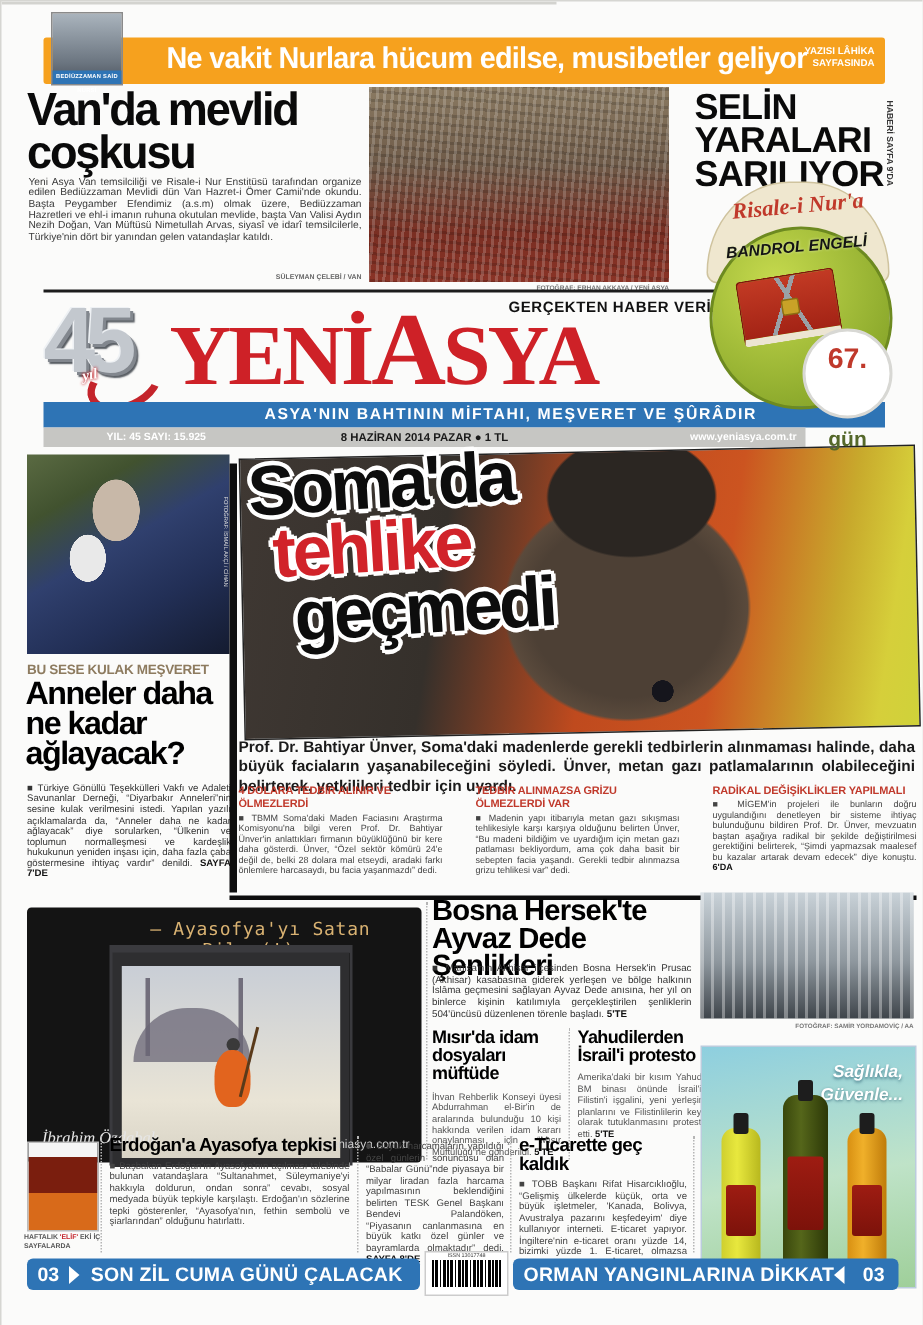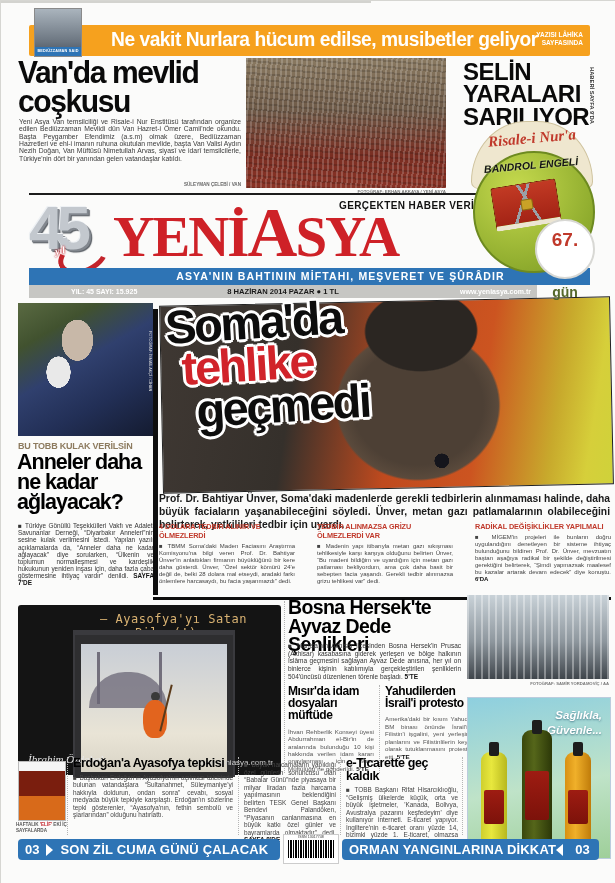--- a/index.html
+++ b/index.html
@@ -261,21 +261,21 @@
   <div class="abs motto-bar">ASYA'NIN BAHTININ MİFTAHI, MEŞVERET VE ŞÛRÂDIR</div>
   <div class="abs issue-bar">
     <span class="issue-left">YIL: 45 SAYI: 15.925</span>
     <span class="issue-center">8 HAZİRAN 2014 PAZAR ● 1 TL</span>
     <span class="issue-right">www.yeniasya.com.tr</span>
   </div>
 
   <div class="abs m-photo">
     <div class="m-photo-credit">FOTOĞRAF: İSMAİL AKÇİ / CİHAN</div>
   </div>
-  <div class="abs m-kicker">BU TOBB KULAK VERİLSİN</div>
+  <div class="abs m-kicker">BU SESE KULAK MEŞVERET</div>
   <div class="abs m-headline">Anneler daha ne kadar ağlayacak?</div>
   <div class="abs m-body jt">
     <span>■ Türkiye Gönüllü Teşekkülleri Vakfı ve Adaleti Savunanlar Derneği, “Diyarbakır Anneleri”nin sesine kulak verilmesini istedi. Yapılan yazılı açıklamalarda da, “Anneler daha ne kadar ağlayacak” diye sorularken, “Ülkenin ve toplumun normalleşmesi ve kardeşlik hukukunun yeniden inşası için, daha fazla çaba göstermesine ihtiyaç vardır” denildi.</span>
     <span class="ref">SAYFA 7'DE</span>
   </div>
 
   <div class="abs soma-leftbar"></div>
   <div class="abs soma-photo"></div>
   <div class="abs soma-headline">
     <span class="sh1">Soma'da</span>

